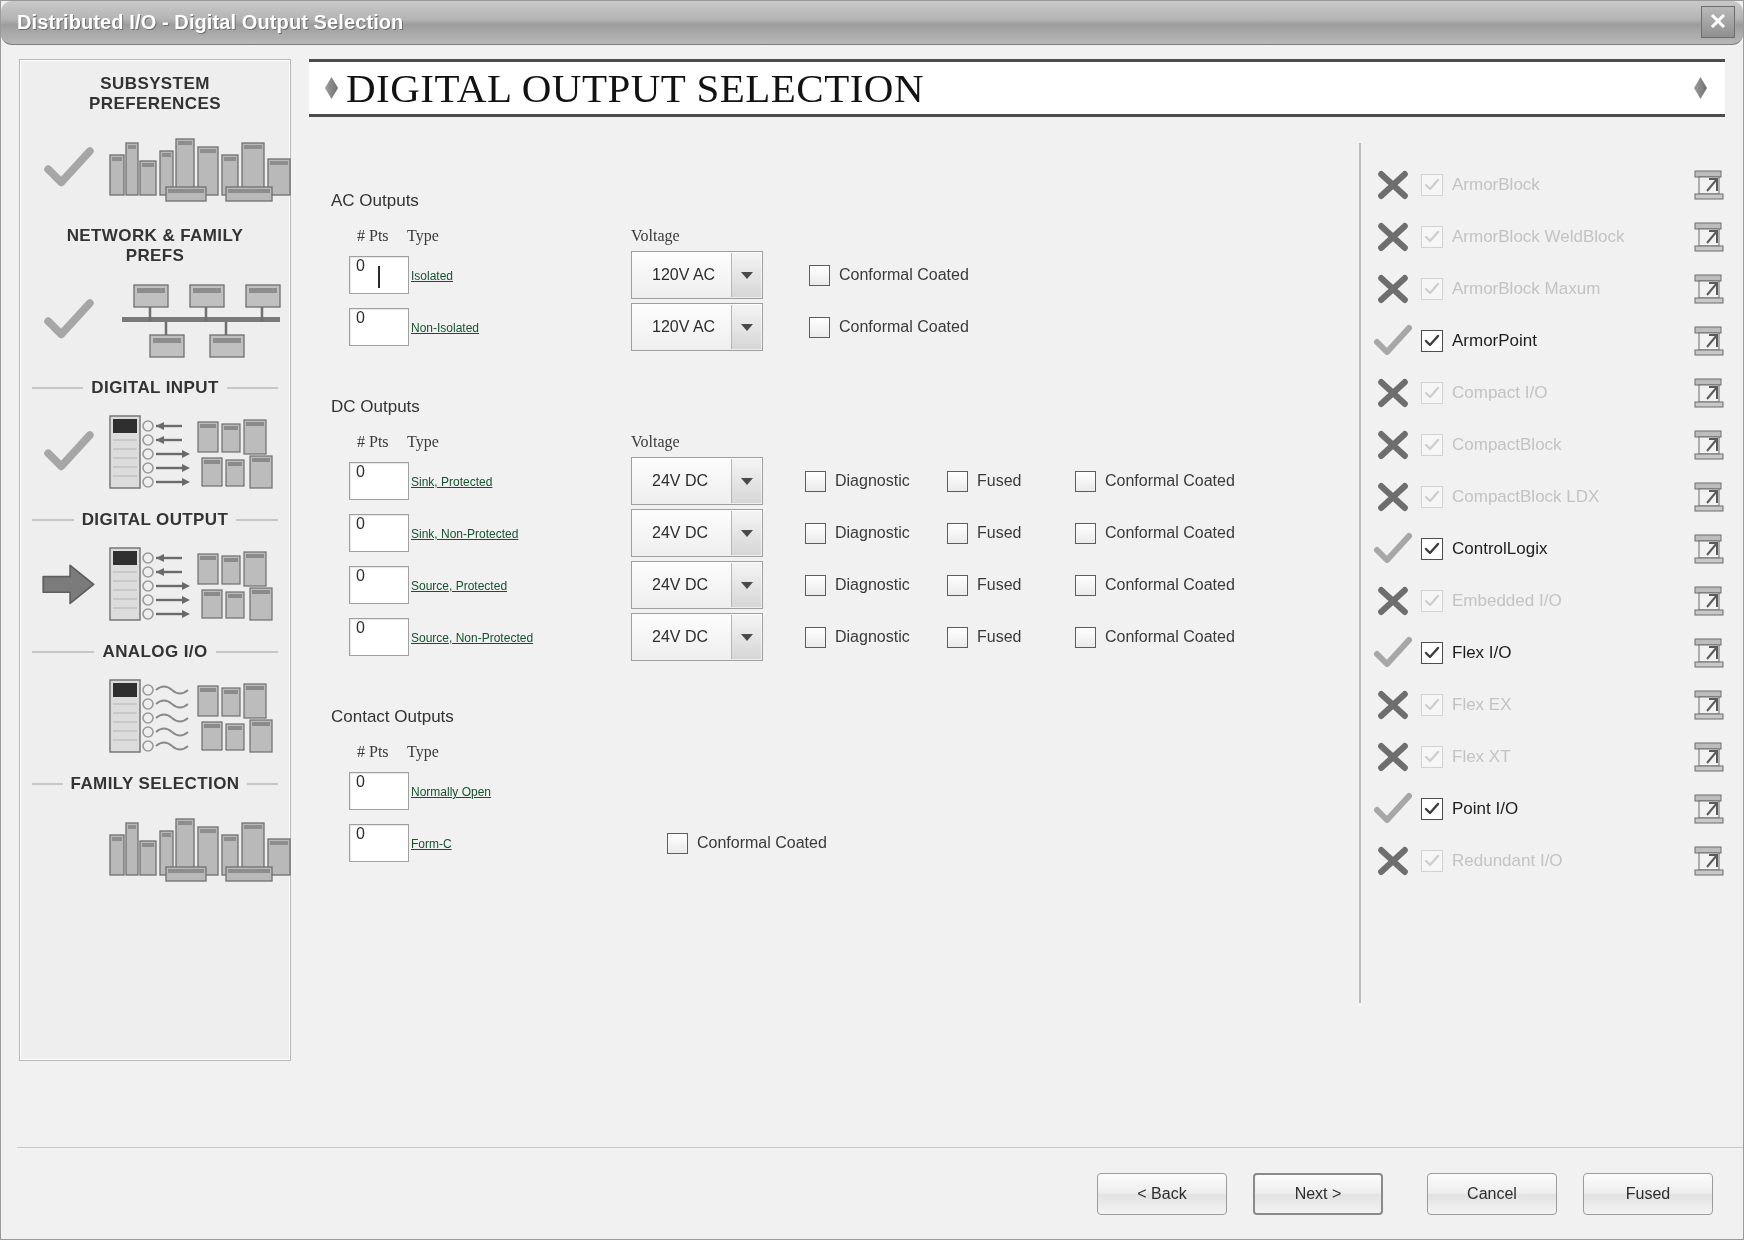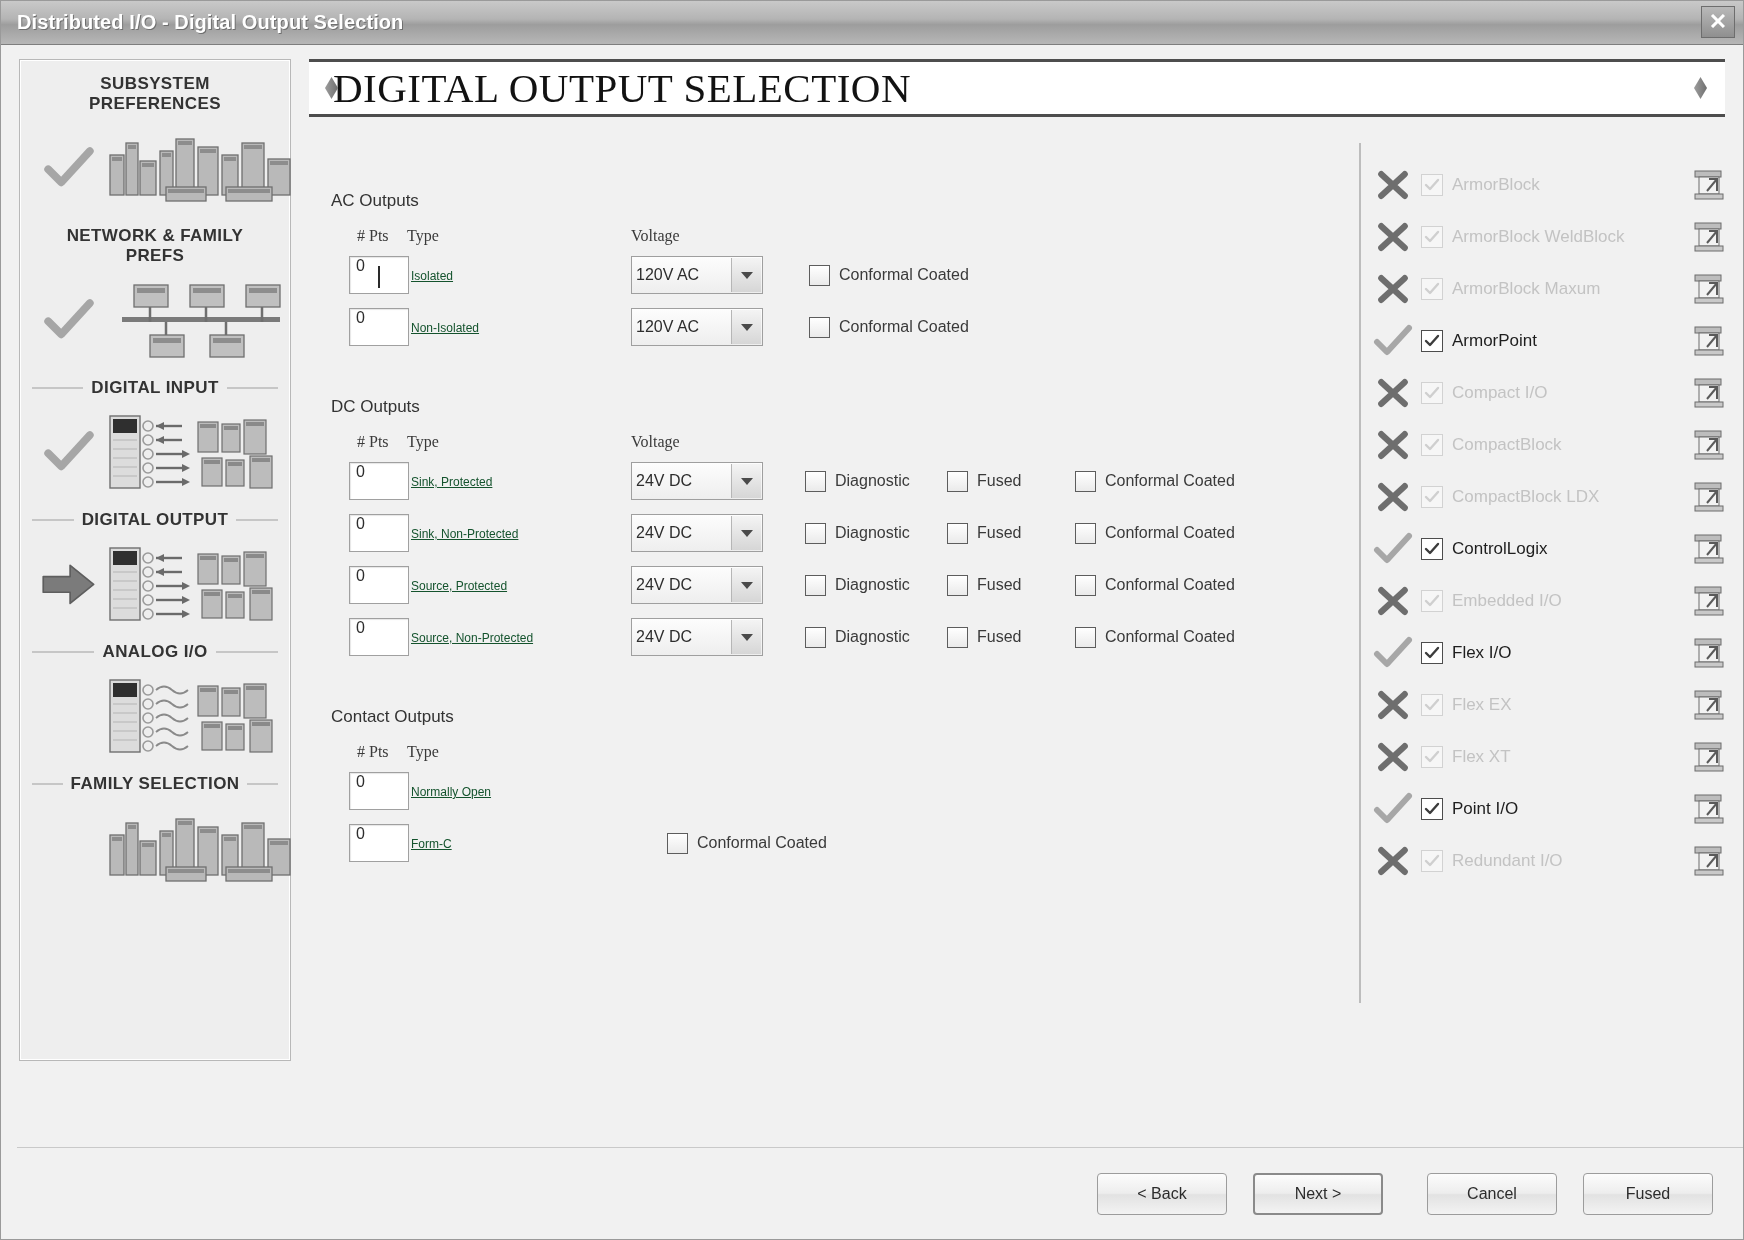--- a/index.html
+++ b/index.html
@@ -17,21 +17,21 @@
     width: 1744px; height: 1240px;
     background: #f0f0f0;
     border: 1px solid #9a9a9a;
   }
 
   .titlebar {
     position: relative;
     height: 44px;
     background: linear-gradient(to bottom, #c9c9c9 0%, #b4b4b4 42%, #9d9d9d 55%, #b7b7b7 100%);
     border-bottom: 1px solid #7e7e7e;
-    display: flex; align-items: center;
+    display: flex; align-items: center; border-radius: 11px;
   }
   .titlebar-text {
     margin-left: 16px;
     font-size: 20px;
     font-weight: bold;
     color: #ffffff;
     text-shadow: 1px 1px 0 #6f6f6f;
     letter-spacing: .1px;
     white-space: nowrap;
   }
@@ -98,21 +98,21 @@
     border-top: 3px solid #4d4d4d;
     border-bottom: 3px solid #4d4d4d;
     display: flex; align-items: center;
     margin-bottom: 26px;
   }
   .banner-title {
     font-family: "Liberation Serif", serif;
     font-size: 41px;
     letter-spacing: .5px;
     color: #121212;
-    margin-left: 24px;
+    margin-left: 37px;
     line-height: 1;
   }
   .diamond {
     position: absolute;
     width: 13px; height: 22px;
     background: linear-gradient(to right,#9d9d9d,#6f6f6f);
     clip-path: polygon(50% 0%, 100% 50%, 50% 100%, 0% 50%);
   }
   .diamond.left { left: 16px; }
   .diamond.right { right: 18px; }
@@ -155,26 +155,26 @@
   .num-input.caret { position: relative; }
   .caret-bar {
     position: absolute; left: 28px; top: 9px;
     width: 2px; height: 22px; background: #2a2a2a;
   }
   .type-label {
     font-size: 12px; color: #14532d; padding-left: 12px; white-space: nowrap; text-decoration: underline;
   }
   .select {
     position: relative;
-    width: 132px; height: 38px;
+    width: 132px; height: 48px;
     background: linear-gradient(to bottom,#fdfdfd,#eeeeee);
     border: 1px solid #9f9f9f;
     display: flex; align-items: center;
     font-size: 16px; color: #2d2d2d;
-    padding-left: 4px;
+    padding-left: 20px;
   }
   .select .arrowbox {
     position: absolute; right: 1px; top: 1px; bottom: 1px; width: 30px;
     background: linear-gradient(to bottom,#f4f4f4,#d6d6d6);
     border-left: 1px solid #b6b6b6;
     display: flex; align-items: center; justify-content: center;
   }
   .select .arrowbox::after {
     content: ""; width: 0; height: 0;
     border-left: 6px solid transparent; border-right: 6px solid transparent;

